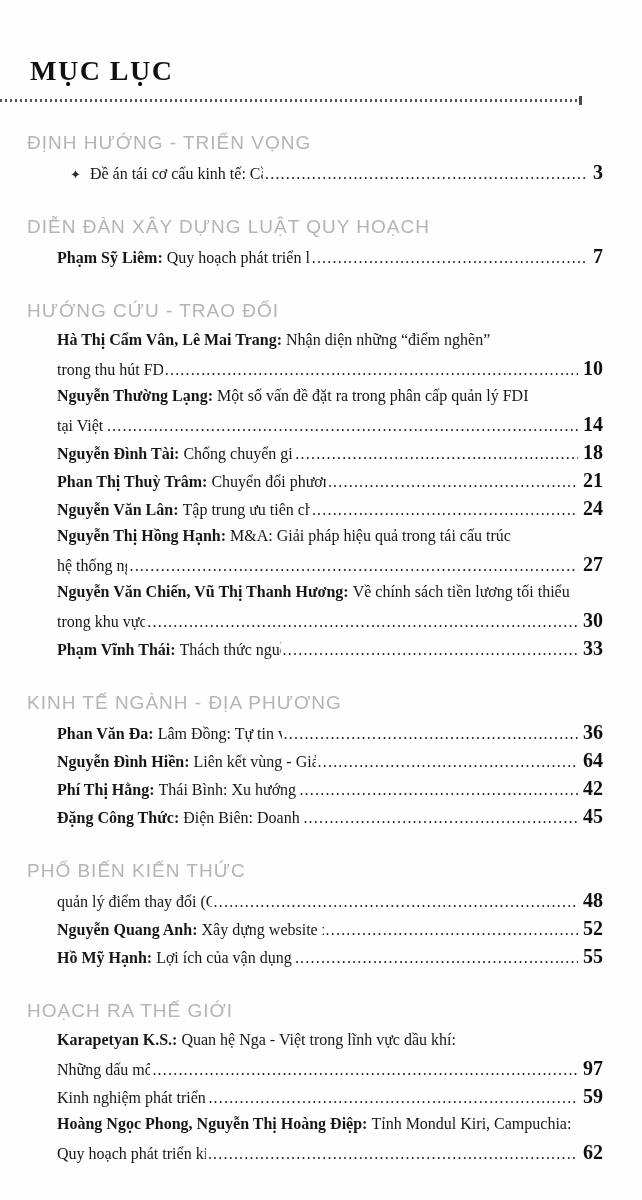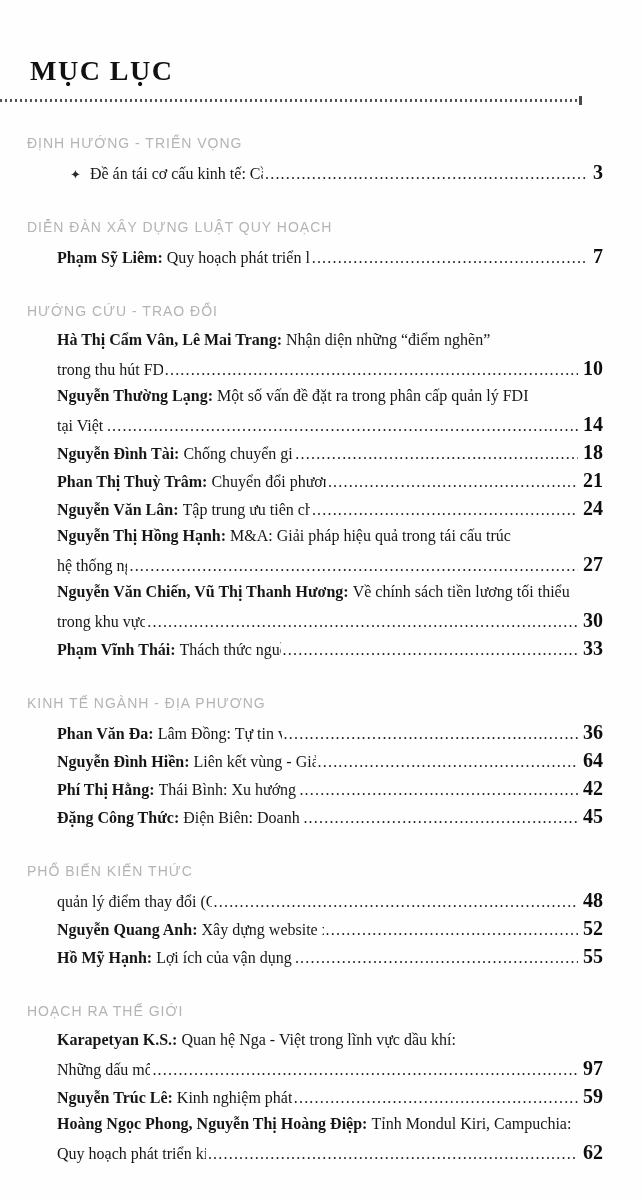--- a/index.html
+++ b/index.html
@@ -17,21 +17,21 @@
   .rule-wrap{
     position:relative;margin-top:15px;width:581px;height:3px;
     background:repeating-linear-gradient(90deg,#555 0 2px,transparent 2px 5px);
   }
   .rule-wrap::after{
     content:"";position:absolute;right:-1px;top:-3px;width:3px;height:9px;background:#4a4a4a;
   }
   .sections{margin:0 39px 0 0;}
   .sec-heading{
     font-family:"Liberation Sans", sans-serif;
-    font-size:14px;line-height:22px;letter-spacing:1px;
+    font-size:19px;line-height:22px;letter-spacing:1px;
     color:#b4b4b4;font-weight:400;
     margin:30px 0 4px 27px;
   }
   .entries{margin-left:57px;}
   .tline{
     display:flex;align-items:baseline;
     height:28px;line-height:28px;font-size:16px;white-space:nowrap;
   }
   .author{font-weight:bold;flex:0 0 auto;}
   .ttext{flex:0 1 auto;overflow:hidden;}
@@ -233,21 +233,20 @@
               <span class="ttext">Quan hệ Nga - Việt trong lĩnh vực dầu khí:</span>
             </div>
             <div class="tline">
               <span class="ttext">Những dấu mốc quan trọng</span>
               <span class="leader"></span>
               <span class="pg">97</span>
             </div>
           </div>
           <div class="entry">
             <div class="tline">
-              <span class="author">Nguyễn Trúc Lê:&nbsp;</span>
               <span class="ttext">Kinh nghiệm phát triển của Tập đoàn ExxonMobil</span>
               <span class="leader"></span>
               <span class="pg">59</span>
             </div>
           </div>
           <div class="entry">
             <div class="tline">
               <span class="author">Hoàng Ngọc Phong, Nguyễn Thị Hoàng Điệp:&nbsp;</span>
               <span class="ttext">Tỉnh Mondul Kiri, Campuchia:</span>
             </div>

